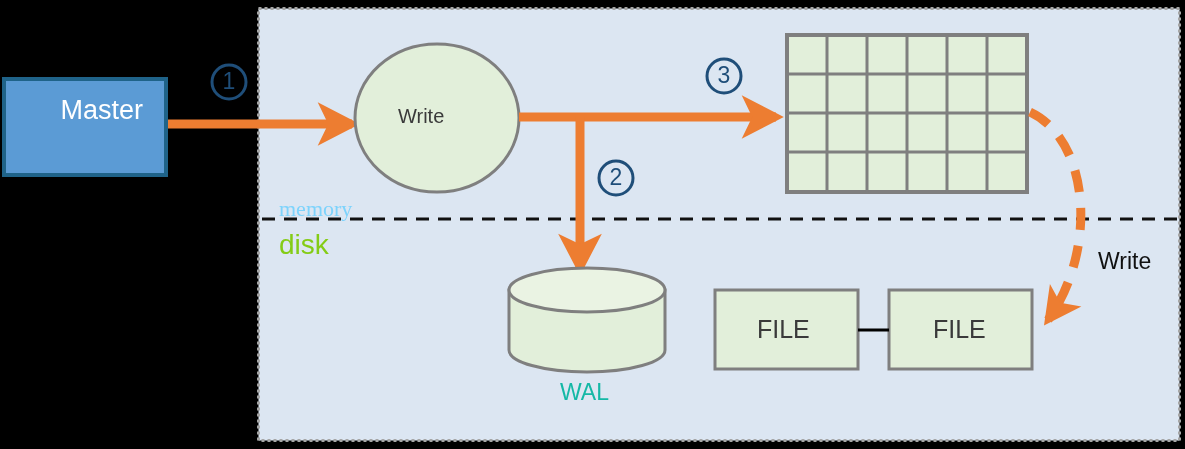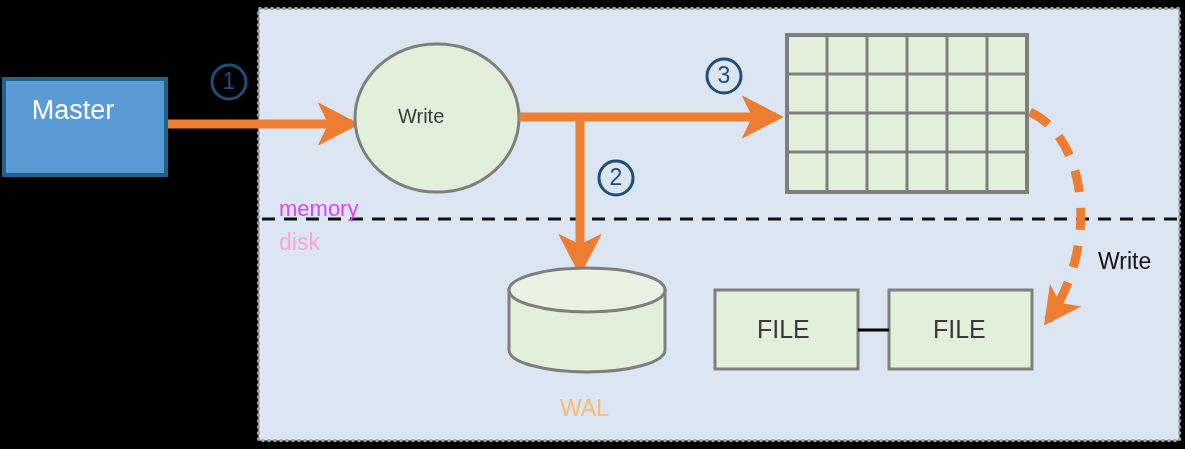--- a/index.html
+++ b/index.html
@@ -24,50 +24,51 @@
     height: 449px;
   }
   .lbl {
     position: absolute;
     white-space: pre;
     line-height: 1;
   }
   .lbl-master {
     color: #ffffff;
     font-size: 27px;
-    text-align: center;
+    text-align: right;
     width: 140px;
     left: 3px;
     top: 92px;
     line-height: 1.35;
   }
   .lbl-write {
     color: #3a3a3a;
     font-size: 20px;
     left: 398px;
     top: 106px;
   }
   .lbl-memory {
-    color: #d946ef;
+    color: #7dd3fc;
     font-size: 22px;
     left: 279px;
     top: 198px;
+    font-family: Liberation Serif, serif;
   }
   .lbl-disk {
-    color: #f9a8d4;
-    font-size: 23px;
+    color: #84cc16;
+    font-size: 28px;
     left: 279px;
     top: 231px;
     text-align: center;
   }
   .lbl-wal {
-    color: #fdba74;
+    color: #14b8a6;
     font-size: 23px;
     left: 560px;
-    top: 397px;
+    top: 381px;
     text-align: center;
   }
   .lbl-file1 {
     color: #3a3a3a;
     font-size: 25px;
     left: 757px;
     top: 317px;
   }
   .lbl-file2 {
     color: #3a3a3a;

